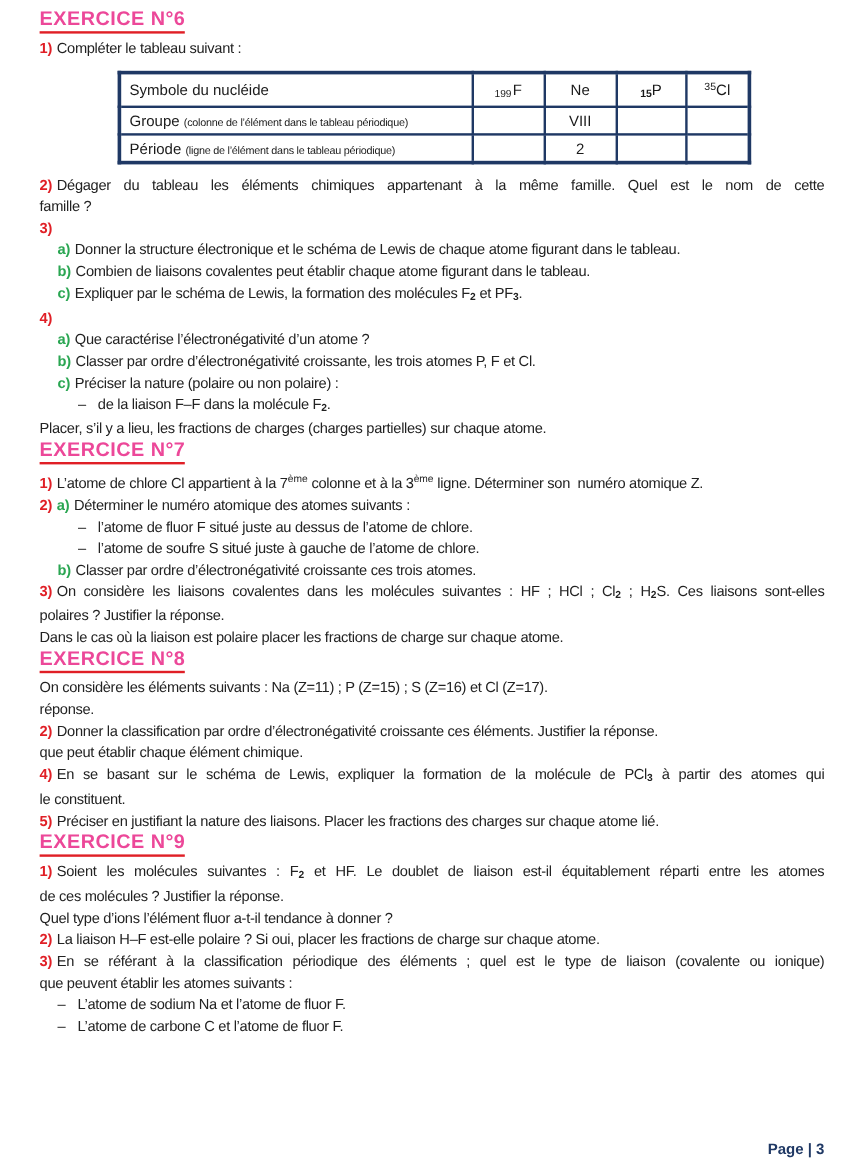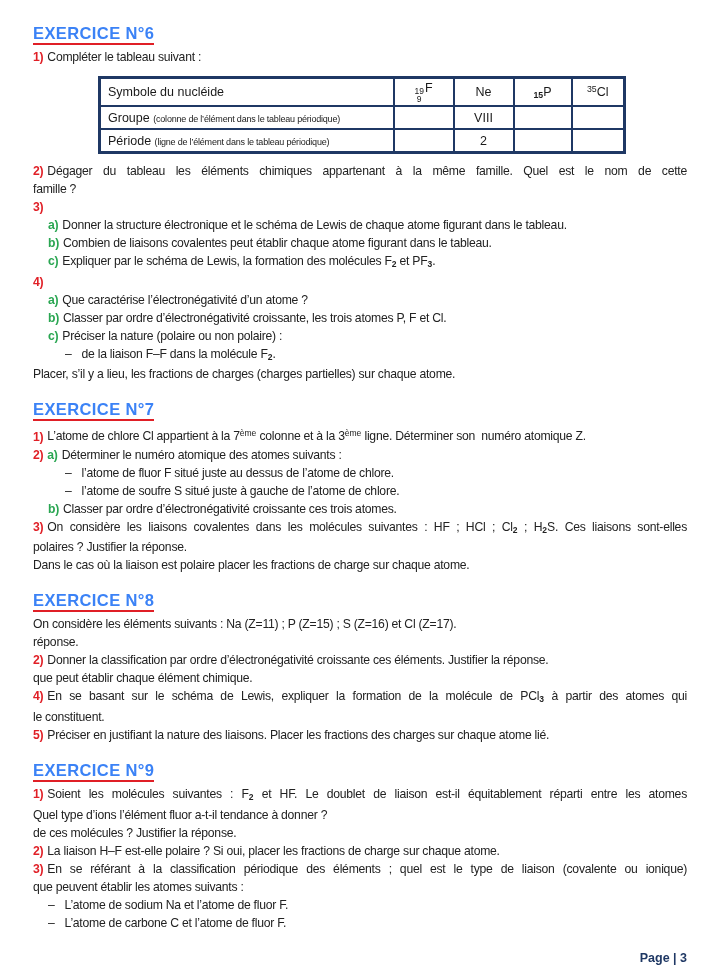--- a/index.html
+++ b/index.html
@@ -7,23 +7,23 @@
     position:relative;
     width:720px;height:978px;
     background:#ffffff;
     font-family:"Liberation Sans",sans-serif;
     color:#222222;
     overflow:hidden;
   }
   #content{padding:7px 33px 0 33px;}
   section{margin:0;}
   h2{
-    margin:18px 0 3px 0;
+    margin:1px 0 3px 0;
     font-size:16.5px;line-height:17px;
-    color:#3b82f6;font-weight:bold;letter-spacing:0.4px;
+    color:#ec4899;font-weight:bold;letter-spacing:0.4px;
   }
   h2 .h-underline{display:inline-block;border-bottom:2.5px solid #e01f26;padding-bottom:1px;}
   p.line{
     margin:0;
     font-size:12.2px;line-height:18px;letter-spacing:-0.25px;
     text-align:left;
     white-space:normal;
   }
   p.ind1{padding-left:15px;}
   p.ind2{padding-left:32px;}
@@ -46,21 +46,21 @@
     padding:0;vertical-align:middle;
   }
   .nuclide-table tr:nth-child(1) td{height:26px;}
   .nuclide-table tr:nth-child(2) td,
   .nuclide-table tr:nth-child(3) td{height:21px;}
   .nuclide-table tr:nth-child(4) td{height:22px;}
   .nuclide-table td.label{text-align:left;padding-left:7px;}
   .nuclide-table td.data{text-align:center;}
   .nuclide-table .small{font-size:9px;letter-spacing:-0.2px;}
   .stack{
-    display:inline-flex;flex-direction:column;align-items:center;
+    display:inline-flex;flex-direction:row;align-items:center;
     font-size:8.5px;line-height:8px;vertical-align:-2px;margin-right:1px;
   }
   .footer{
     position:absolute;right:33px;bottom:13px;
     font-size:12.5px;font-weight:bold;color:#1f3864;
     letter-spacing:0;
     margin-left:36px;
   }
 </style>
 </head>
@@ -136,22 +136,22 @@
         <p class="line ind0">réponse.</p>
         <p class="line ind0"><span class="marker red">2)</span>Donner la classification par ordre d’électronégativité croissante ces éléments. Justifier la réponse.</p>
         <p class="line ind0">que peut établir chaque élément chimique.</p>
         <p class="line ind0 stretch"><span class="marker red">4)</span>En se basant sur le schéma de Lewis, expliquer la formation de la molécule de PCl<sub>3</sub> à partir des atomes qui</p>
         <p class="line ind0">le constituent.</p>
         <p class="line ind0"><span class="marker red">5)</span>Préciser en justifiant la nature des liaisons. Placer les fractions des charges sur chaque atome lié.</p>
       </section>
       <section>
         <h2><span class="h-underline">EXERCICE N°9</span></h2>
         <p class="line ind0 stretch"><span class="marker red">1)</span>Soient les molécules suivantes : F<sub>2</sub> et HF. Le doublet de liaison est-il équitablement réparti entre les atomes</p>
+        <p class="line ind0">de ces molécules ? Justifier la réponse.</p>
         <p class="line ind0">Quel type d’ions l’élément fluor a-t-il tendance à donner ?</p>
-        <p class="line ind0">de ces molécules ? Justifier la réponse.</p>
         <p class="line ind0"><span class="marker red">2)</span>La liaison H–F est-elle polaire ? Si oui, placer les fractions de charge sur chaque atome.</p>
         <p class="line ind0 stretch"><span class="marker red">3)</span>En se référant à la classification périodique des éléments ; quel est le type de liaison (covalente ou ionique)</p>
         <p class="line ind0">que peuvent établir les atomes suivants :</p>
         <p class="line ind1"><span class="dash">–</span>L’atome de sodium Na et l’atome de fluor F.</p>
         <p class="line ind1"><span class="dash">–</span>L’atome de carbone C et l’atome de fluor F.</p>
       </section>
     </main>
   <div class="footer">Page | 3</div>
 </div>
 

